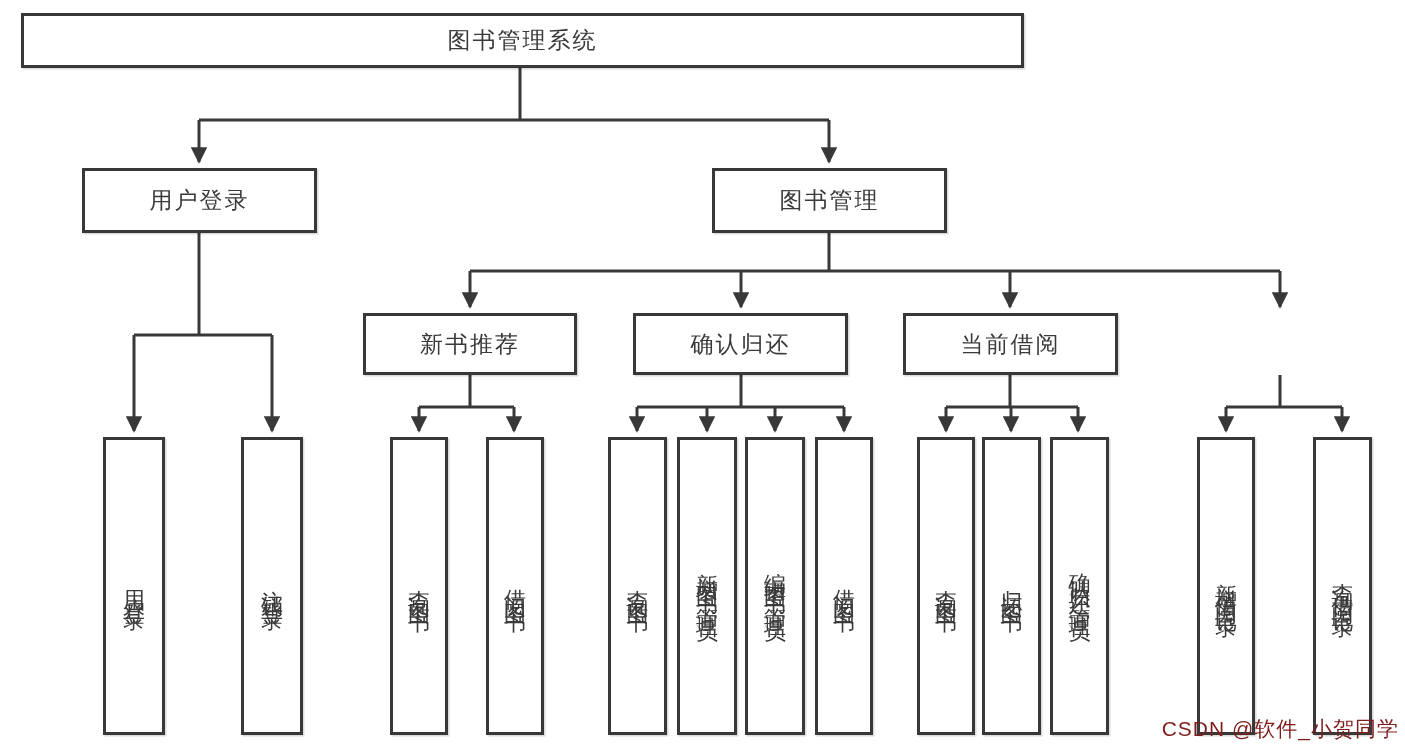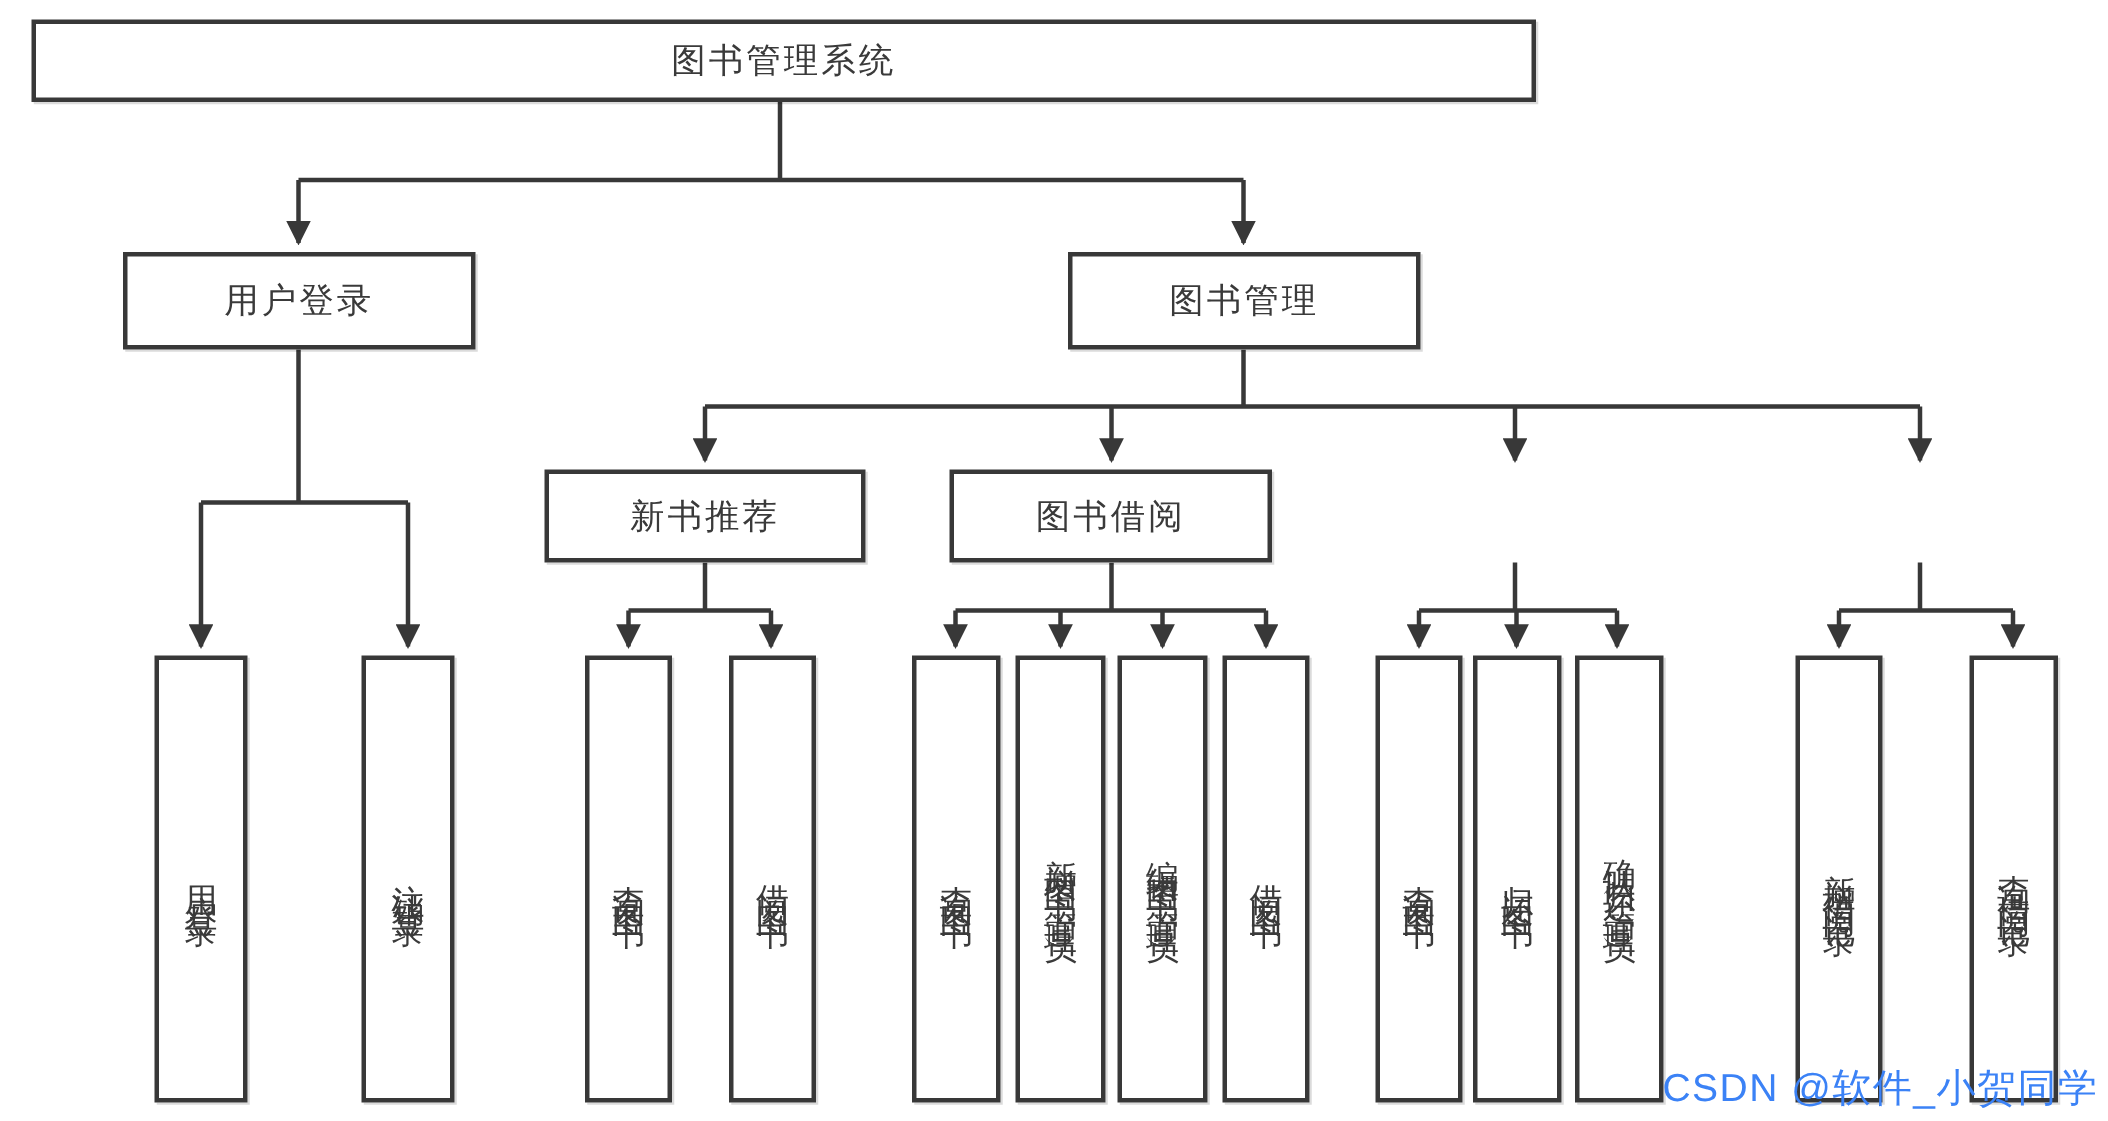--- a/index.html
+++ b/index.html
@@ -51,23 +51,23 @@
     writing-mode: vertical-lr;
     font-size: 22px;
     letter-spacing: 7px;
     line-height: 1;
     color: #3a3a3a;
   }
   .watermark {
     position: absolute;
     right: 6px;
     bottom: 4px;
-    font-size: 26px;
+    font-size: 21px;
     letter-spacing: 1px;
-    color: #3b82f6;
+    color: #7f1d1d;
     white-space: nowrap;
   }
 </style>
 </head>
 <body>
 
 <div class="canvas">
 
   <svg class="connectors" viewBox="0 0 1405 747" xmlns="http://www.w3.org/2000/svg">
     <defs>
@@ -115,21 +115,24 @@
     <span>用户登录</span>
   </div>
   <div class="node h-node" style="left:363px; top:313px; width:214px; height:62px;">
     <span>新书推荐</span>
   </div>
 
   <div class="node h-node" style="left:712px; top:168px; width:235px; height:65px;">
     <span>图书管理</span>
   </div>
   <div class="node h-node" style="left:633px; top:313px; width:215px; height:62px;">
-    <span>图书借阅</span>
+    <span>确认归还</span>
+  </div>
+  <div class="node h-node" style="left:903px; top:313px; width:215px; height:62px;">
+    <span>当前借阅</span>
   </div>
 
   <div class="node v-node" style="left:103px; width:62px;">
     <span class="v-label">用户登录</span>
   </div>
   <div class="node v-node" style="left:241px; width:62px;">
     <span class="v-label">注销登录</span>
   </div>
 
   <div class="node v-node" style="left:390px; width:58px;">

